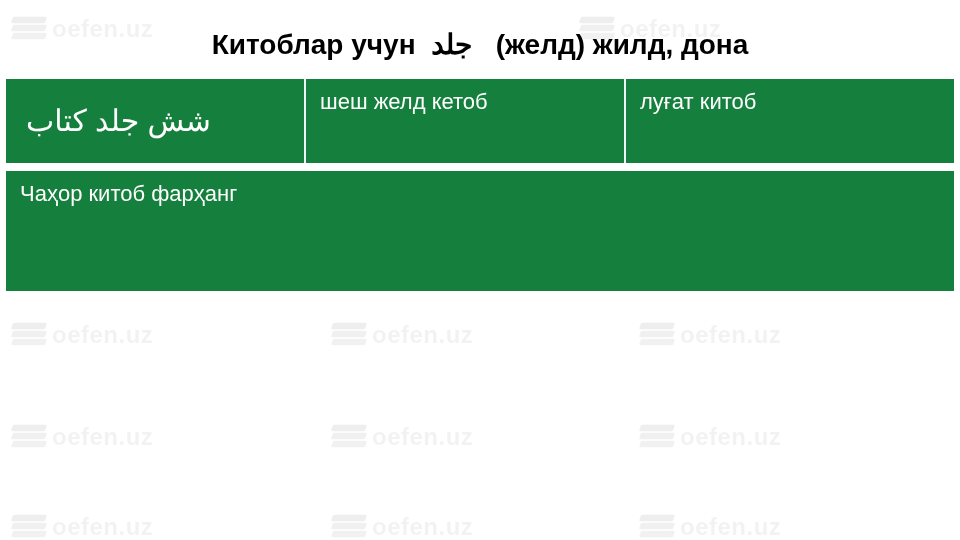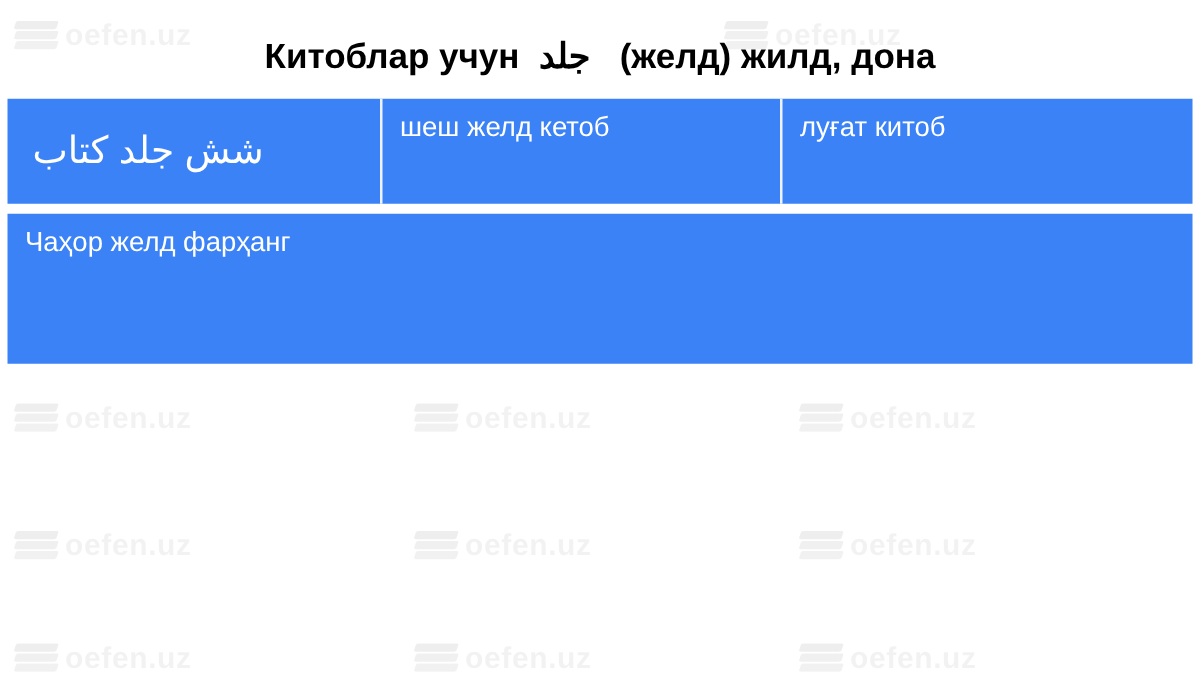--- a/index.html
+++ b/index.html
@@ -66,21 +66,21 @@
   }
   .table {
     display: flex;
     flex-direction: column;
     gap: 8px;
     padding: 0 6px;
   }
   .row {
     display: flex;
     width: 100%;
-    background: #3b82f6;
+    background: #15803d;
   }
   .cell {
     color: #ffffff;
     box-sizing: border-box;
     display: flex;
     align-items: flex-start;
     border-right: 2px solid #eef3f9;
   }
   .cell:last-child { border-right: none; }
   .col1 {
@@ -264,18 +264,18 @@
       <div class="cell col2">
         <span>шеш желд кетоб</span>
       </div>
       <div class="cell col3">
         <span>луғат китоб</span>
       </div>
     </div>
 
     <div class="row tall">
       <div class="cell col2">
-        <span>Чаҳор желд фарҳанг</span>
+        <span>Чаҳор китоб фарҳанг</span>
       </div>
     </div>
 
   </div>
 </div>
 
 </body></html>

